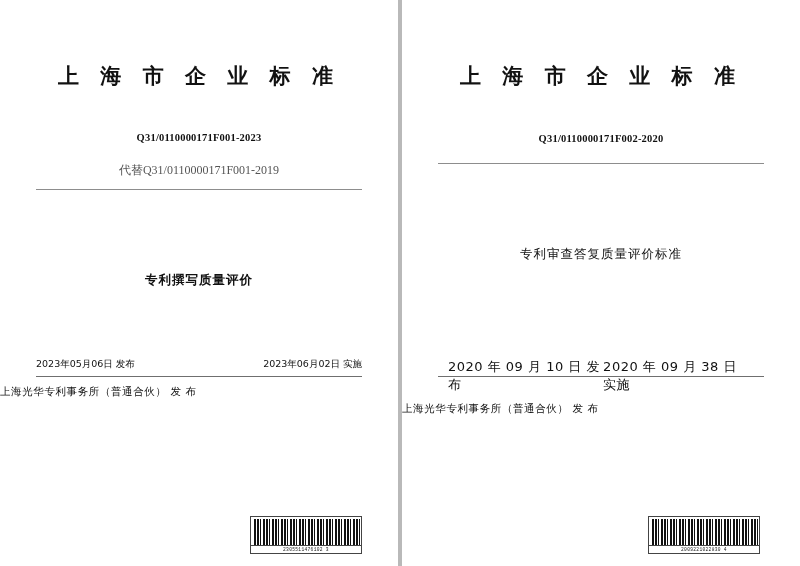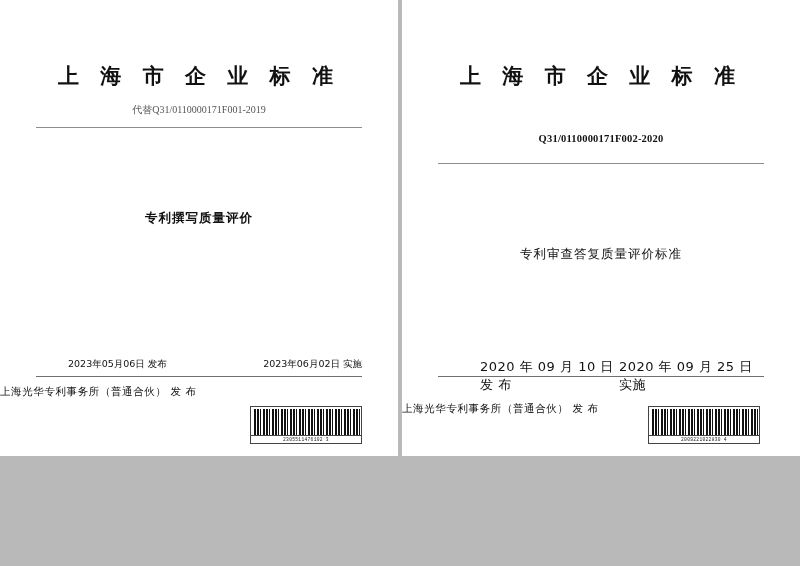--- a/index.html
+++ b/index.html
@@ -16,21 +16,21 @@
   .spread {
     display: flex;
     width: 800px;
     height: 566px;
     gap: 4px;
   }
   .page {
     position: relative;
     background: #ffffff;
     width: 398px;
-    height: 456px;
+    height: 566px;
     box-sizing: border-box;
     overflow: hidden;
     padding-left: 20px;
   }
   .page-inner {
     position: absolute;
     left: 0; right: 0; top: 0; bottom: 0;
     padding: 0 36px;
     box-sizing: border-box;
   }
@@ -54,23 +54,23 @@
     margin-top: 42px;
     letter-spacing: 0.2px;
     font-family: "Liberation Serif", serif;
   }
   .page.right .std-no {
     margin-top: 43px;
     font-size: 10.5px;
   }
   .replaces {
     text-align: center;
-    font-size: 10px;
+    font-size: 12px;
     color: #555;
-    margin-top: 13px;
+    margin-top: 19px;
     font-family: "Liberation Serif", serif;
   }
   .rule {
     border: 0;
     border-top: 1px solid #8d8d8d;
     margin: 10px 0 0 0;
   }
   .page.right .rule {
     margin-top: 19px;
   }
@@ -90,21 +90,20 @@
   .dates {
     position: absolute;
     left: 36px;
     right: 36px;
     top: 358px;
     display: flex;
     justify-content: space-between;
     font-size: 9.5px;
     color: #111;
     font-family: "DejaVu Sans", "Liberation Sans", sans-serif;
-    margin-left: 32px;
   }
   .page.right .dates {
     top: 358px;
     left: 46px;
     right: 46px;
     font-size: 13px;
     letter-spacing: 0.5px;
   }
   .dates-rule {
     position: absolute;
@@ -172,20 +171,21 @@
   }
 </style>
 </head>
 <body>
 
 <div class="spread">
 
   <div class="page left">
     <div class="page-inner">
       <div class="doc-title">上 海 市 企 业 标 准</div>
+      <div class="std-no">Q31/0110000171F001-2023</div>
       <div class="replaces">代替Q31/0110000171F001-2019</div>
       <hr class="rule">
       <div class="subject">专利撰写质量评价</div>
     </div>
     <div class="dates">
       <span>2023年05月06日 发布</span>
       <span>2023年06月02日 实施</span>
     </div>
     <div class="dates-rule"></div>
     <div class="publisher">上海光华专利事务所（普通合伙）   发  布</div>
@@ -199,21 +199,21 @@
 
   <div class="page right">
     <div class="page-inner">
       <div class="doc-title">上 海 市 企 业 标 准</div>
       <div class="std-no">Q31/0110000171F002-2020</div>
       <hr class="rule">
       <div class="subject">专利审查答复质量评价标准</div>
     </div>
     <div class="dates">
       <span>2020 年 09 月 10 日  发 布</span>
-      <span>2020 年 09 月 25 日  实施</span>
+      <span>2020 年 09 月 38 日  实施</span>
     </div>
     <div class="dates-rule"></div>
     <div class="publisher">上海光华专利事务所（普通合伙）   发  布</div>
     <div class="barcode-wrap">
       <div class="barcode-box">
         <div class="barcode"></div>
       </div>
       <div class="barcode-num">2009221022830 4</div>
     </div>
   </div>

